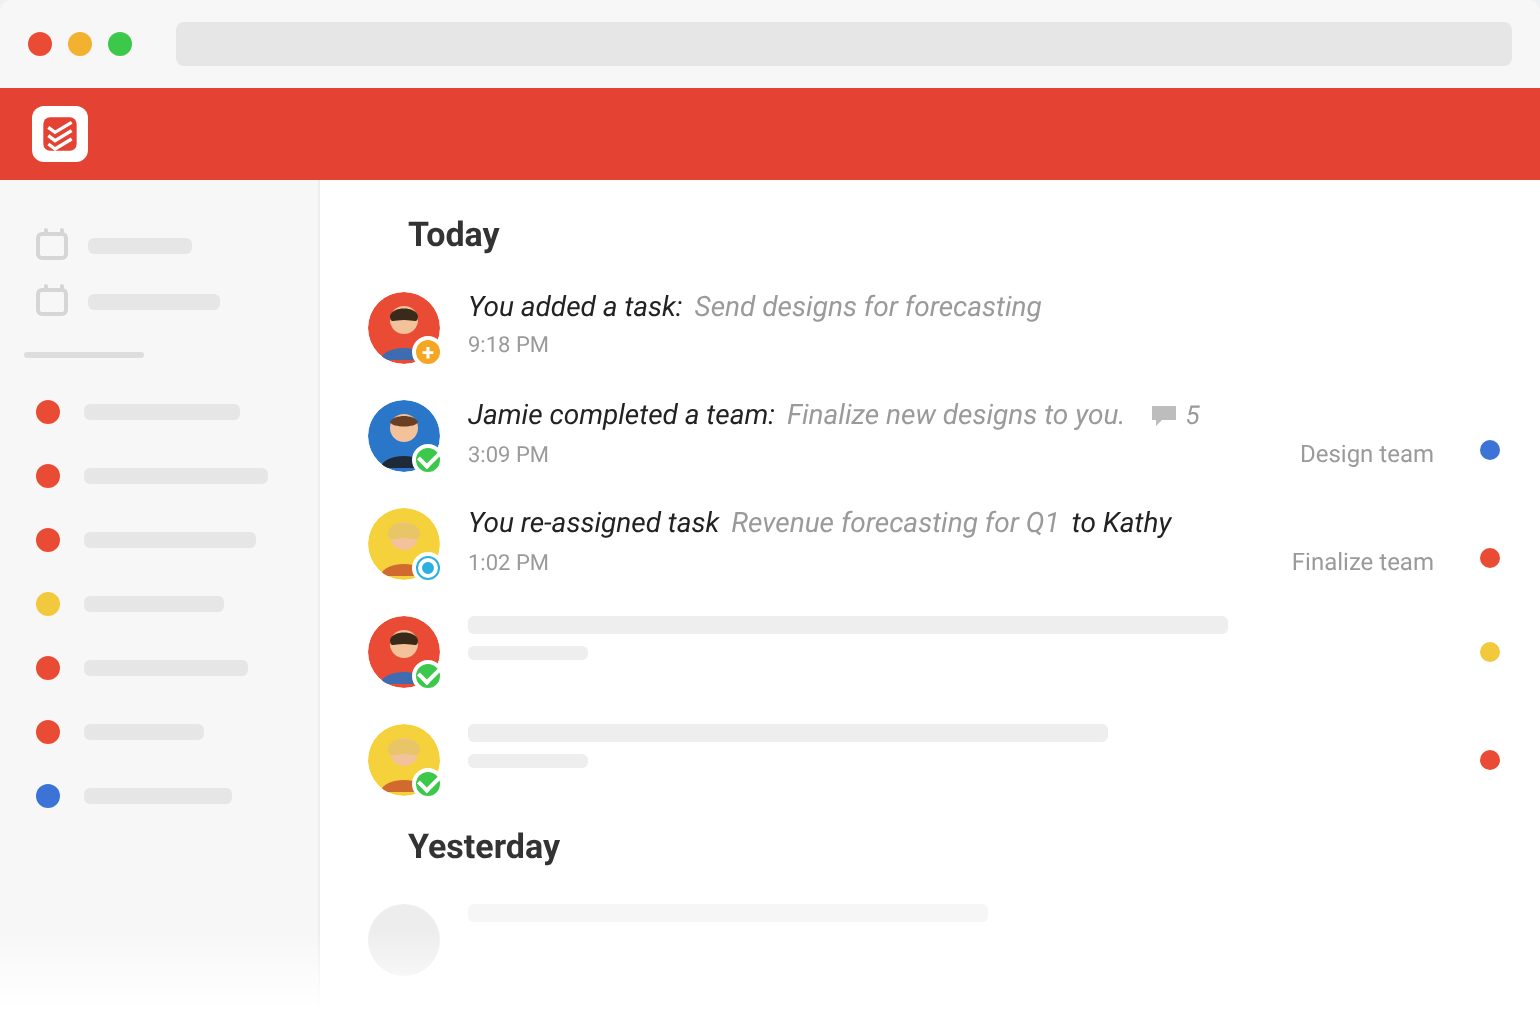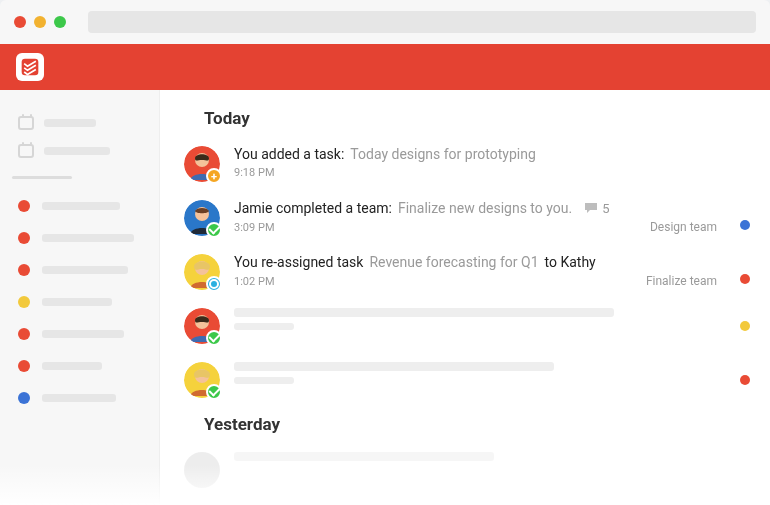--- a/index.html
+++ b/index.html
@@ -120,21 +120,21 @@
     transform: rotate(45deg) translate(-1px,-1px);
   }
   .badge.assign { background: #2bb0e0; }
   .badge.assign::after {
     content:""; width:6px;height:6px;border:2px solid #fff;border-radius:50%;
   }
   .item-body { flex: 1; min-width: 0; }
   .item-line1 {
     font-size: 14px;
     color: #222;
-    display: flex; align-items: center; gap: 6px; flex-wrap: wrap;
+    display: flex; align-items: center; gap: 6px; flex-wrap: wrap; font-style: italic;
   }
   .item-line1 .muted { color: #9a9a9a; }
   .item-line2 {
     display: flex; align-items: center;
     margin-top: 4px;
     font-size: 11px;
     color: #9a9a9a;
   }
   .item-line2 .spacer { flex: 1; }
   .team-tag {
@@ -231,21 +231,21 @@
               <circle cx="18" cy="14" r="7" fill="#f4c29a"></circle>
               <path d="M6 34c2-8 22-8 24 0" fill="#3f6bb0"></path>
               <path d="M11 12c1-5 13-5 14 0c0 4-2 2-7 2s-7 2-7-2z" fill="#3a2a1a"></path>
             </svg>
         </div>
         <div class="badge add">+</div>
       </div>
       <div class="item-body">
         <div class="item-line1">
           <span>You added a task:</span>
-          <span class="muted">Today designs for prototyping</span>
+          <span class="muted">Send designs for forecasting</span>
         </div>
         <div class="item-line2">
           <span>9:18 PM</span>
         </div>
       </div>
     </div>
 
     <div class="activity-item">
       <div class="avatar-wrap">
         <div class="avatar">

